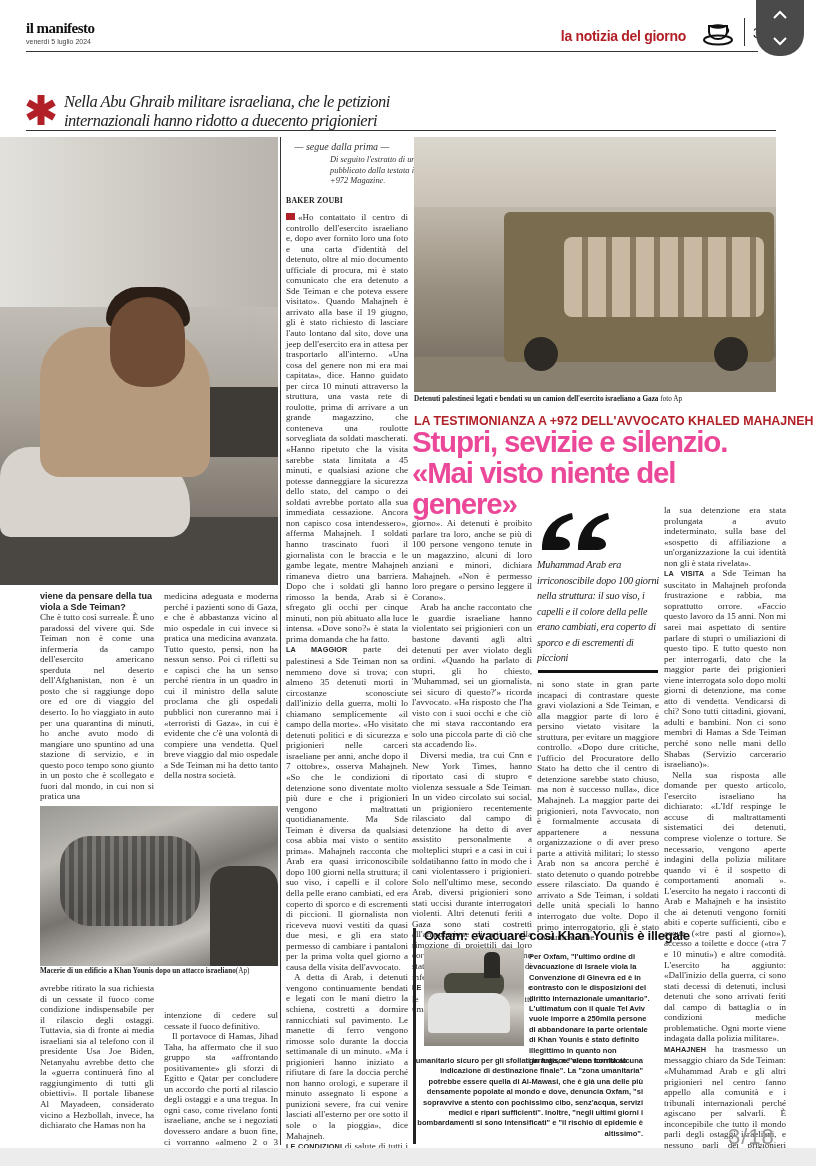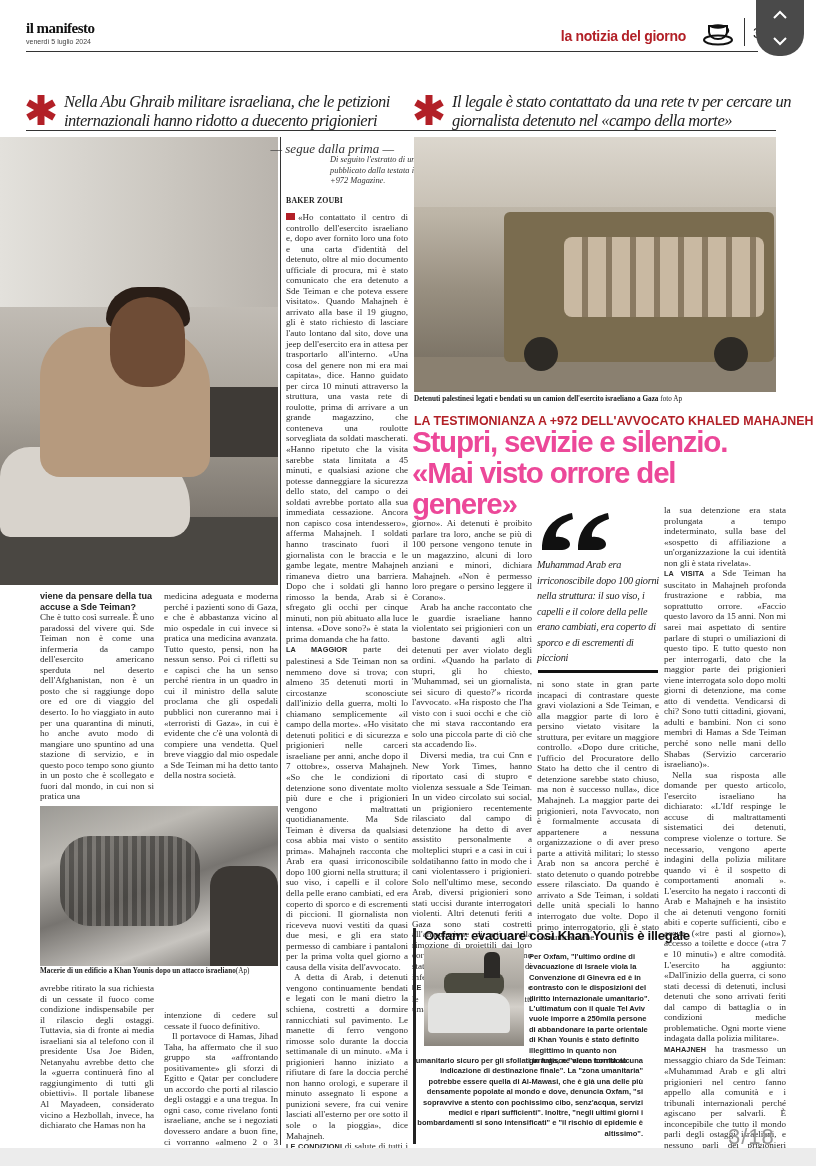--- a/index.html
+++ b/index.html
@@ -56,21 +56,21 @@
   .photo-rubble .men { position: absolute; left: 170px; top: 60px; width: 68px; height: 100px; background: #3c3834; border-radius: 20px 20px 0 0; }
 
   
   .col { position: absolute; font-family: "Liberation Serif", serif; font-size: 9.1px; line-height: 10.55px; color: #2a2a2a; text-align: justify; hyphens: manual; }
   .col p { margin: 0; text-indent: 0; }
   .col p.ind { text-indent: 8px; }
   .col .sc { font-family: "Liberation Sans", sans-serif; font-weight: bold; font-size: 7.3px; letter-spacing: 0.1px; margin-top: 32px; }
   .col .q { font-family: "Liberation Sans", sans-serif; font-weight: bold; font-size: 9px; color: #222; text-align: left; }
   .vrule { position: absolute; width: 1px; background: #333; }
 
-  .kicker-small { position: absolute; left: 266px; top: 141px; width: 128px; text-align: right; font-style: italic; font-size: 13px; color: #333; }
+  .kicker-small { position: absolute; left: 278px; top: 141px; width: 128px; text-align: center; font-style: italic; font-size: 10px; color: #333; }
   .intro { position: absolute; left: 286px; top: 155px; width: 122px; font-style: italic; font-size: 8.4px; line-height: 10.5px; color: #333; margin-left: 44px; }
   .byline { position: absolute; left: 286px; top: 196px; font-size: 7.8px; font-weight: bold; letter-spacing: 0.2px; color: #222; }
   .red-square { display: inline-block; width: 9px; height: 7px; background: #b22027; margin-right: 3px; vertical-align: 0; }
 
   .subkicker { position: absolute; left: 414px; top: 414px; font-family: "Liberation Sans", sans-serif; font-weight: bold; font-size: 12.4px; color: #b22027; letter-spacing: 0px; white-space: nowrap; }
   .headline { position: absolute; left: 412px; top: 426px; width: 372px; font-family: "Liberation Sans", sans-serif; font-weight: bold; font-size: 29.5px; line-height: 31px; color: #ec4899; letter-spacing: -1.2px; }
 
   .quote-mark { position: absolute; left: 540px; top: 511px; width: 72px; height: 40px; }
   .pull-quote { position: absolute; left: 537px; top: 557px; width: 122px; font-family: "Liberation Serif", serif; font-style: italic; font-size: 10.2px; line-height: 15.5px; color: #222; letter-spacing: -0.2px; }
   .pull-rule { position: absolute; left: 538px; top: 670px; width: 120px; height: 3px; background: #111; }
@@ -114,44 +114,34 @@
       <g stroke="#b22027" stroke-width="7" stroke-linecap="butt">
         <line x1="15" y1="1" x2="15" y2="31"></line>
         <line x1="2" y1="8.5" x2="28" y2="23.5"></line>
         <line x1="2" y1="23.5" x2="28" y2="8.5"></line>
       </g>
     </svg>
     <div class="ktext">Nella Abu Ghraib militare israeliana, che le petizioni internazionali hanno ridotto a duecento prigionieri</div>
   </div>
   <div class="krule" style="left:26px;width:376px;"></div>
 
-  <div class="kicker kicker-right">
-    <svg class="star" viewBox="0 0 30 32">
-      <g stroke="#b22027" stroke-width="7" stroke-linecap="butt">
-        <line x1="15" y1="1" x2="15" y2="31"></line>
-        <line x1="2" y1="8.5" x2="28" y2="23.5"></line>
-        <line x1="2" y1="23.5" x2="28" y2="8.5"></line>
-      </g>
-    </svg>
-    <div class="ktext">Il legale è stato contattato da una rete tv per cercare un giornalista detenuto nel «campo della morte»</div>
-  </div>
   <div class="krule" style="left:264px;width:512px;left:264px;"></div>
 
   <div class="photo photo-man">
     <div class="wall"></div>
     <div class="floor"></div>
     <div class="bench"></div>
     <div class="legs"></div>
     <div class="shirt"></div>
     <div class="hair"></div>
     <div class="head"></div>
   </div>
 
   <div class="col" style="left:40px;top:591px;width:114px;">
-    <p class="q">viene da pensare della tua accuse a Sde Teiman?</p>
+    <p class="q">viene da pensare della tua viola a Sde Teiman?</p>
     <p>Che è tutto così surreale. È uno paradossi del vivere qui. Sde Teiman non è come una infermeria da campo dell'esercito americano sperduta nel deserto dell'Afghanistan, non è un posto che si raggiunge dopo ore ed ore di viaggio del deserto. Io ho viaggiato in auto per una quarantina di minuti, ho anche avuto modo di mangiare uno spuntino ad una stazione di servizio, e in questo poco tempo sono giunto in un posto che è scollegato e fuori dal mondo, in cui non si pratica una</p>
   </div>
   <div class="col" style="left:164px;top:591px;width:114px;">
     <p>medicina adeguata e moderna perché i pazienti sono di Gaza, e che è abbastanza vicino al mio ospedale in cui invece si pratica una medicina avanzata. Tutto questo, pensi, non ha nessun senso. Poi ci rifletti su e capisci che ha un senso perché rientra in un quadro in cui il ministro della salute proclama che gli ospedali pubblici non cureranno mai i «terroristi di Gaza», in cui è evidente che c'è una volontà di compiere una vendetta. Quel breve viaggio dal mio ospedale a Sde Teiman mi ha detto tanto della nostra società.</p>
   </div>
 
   <div class="photo photo-rubble">
     <div class="crowd"></div>
     <div class="men"></div>
   </div>
@@ -188,21 +178,21 @@
     <div class="wheel" style="left:110px;"></div>
     <div class="wheel" style="left:300px;"></div>
   </div>
   <div class="caption" style="left:414px;top:395px;">
     <b>Detenuti palestinesi legati e bendati su un camion dell'esercito israeliano a Gaza</b> <span class="credit">foto Ap</span>
   </div>
 
   <div class="subkicker">LA TESTIMONIANZA A +972 DELL'AVVOCATO KHALED MAHAJNEH</div>
   <div class="headline">
     <div>Stupri, sevizie e silenzio.</div>
-    <div>«Mai visto orrore del genere»</div>
+    <div>«Mai visto niente del genere»</div>
   </div>
 
   <div class="col" style="left:412px;top:518px;width:120px;">
     <p>giorno». Ai detenuti è proibito parlare tra loro, anche se più di 100 persone vengono tenute in un magazzino, alcuni di loro anziani e minori, dichiara Mahajneh. «Non è permesso loro pregare o persino leggere il Corano».</p>
     <p class="ind">Arab ha anche raccontato che le guardie israeliane hanno violentato sei prigionieri con un bastone davanti agli altri detenuti per aver violato degli ordini. «Quando ha parlato di stupri, gli ho chiesto, 'Muhammad, sei un giornalista, sei sicuro di questo?'» ricorda l'avvocato. «Ha risposto che l'ha visto con i suoi occhi e che ciò che mi stava raccontando era solo una piccola parte di ciò che sta accadendo lì».</p>
     <p class="ind">Diversi media, tra cui Cnn e New York Times, hanno riportato casi di stupro e violenza sessuale a Sde Teiman. In un video circolato sui social, un prigioniero recentemente rilasciato dal campo di detenzione ha detto di aver assistito personalmente a molteplici stupri e a casi in cui i soldatihanno fatto in modo che i cani violentassero i prigionieri. Solo nell'ultimo mese, secondo Arab, diversi prigionieri sono stati uccisi durante interrogatori violenti. Altri detenuti feriti a Gaza sono stati costretti all'amputazione di arti o alla rimozione di proiettili dai loro corpi senza anestesia, e sono stati curati da studenti di infermieristica.</p>
     <p><span class="sc">LE SQUADRE</span><span> di difesa legale e le organizzazioni per i diritti uma-</span></p>
   </div>
 
   <svg class="quote-mark" viewBox="0 0 72 40">
@@ -210,21 +200,21 @@
     <path d="M38 38 C38 18 50 6 68 2 L69 8 C56 12 51 20 52 26 C58 25 66 28 66 33 C66 37 62 39 56 39 L38 39 Z" fill="#111"></path>
   </svg>
   <div class="pull-quote">Muhammad Arab era irriconoscibile dopo 100 giorni nella struttura: il suo viso, i capelli e il colore della pelle erano cambiati, era coperto di sporco e di escrementi di piccioni</div>
   <div class="pull-rule"></div>
 
   <div class="col" style="left:537px;top:679px;width:122px;">
     <p>ni sono state in gran parte incapaci di contrastare queste gravi violazioni a Sde Teiman, e alla maggior parte di loro è persino vietato visitare la struttura, per evitare un maggiore controllo. «Dopo dure critiche, l'ufficio del Procuratore dello Stato ha detto che il centro di detenzione sarebbe stato chiuso, ma non è successo nulla», dice Mahajneh. La maggior parte dei prigionieri, nota l'avvocato, non è formalmente accusata di appartenere a nessuna organizzazione o di aver preso parte a attività militari; lo stesso Arab non sa ancora perché è stato detenuto o quando potrebbe essere rilasciato. Da quando è arrivato a Sde Teiman, i soldati delle unità speciali lo hanno interrogato due volte. Dopo il primo interrogatorio, gli è stato comunicato che</p>
   </div>
 
   <div class="col" style="left:664px;top:505px;width:122px;">
-    <p>la sua detenzione era stata prolungata a tempo indeterminato, sulla base del «sospetto di affiliazione a un'organizzazione la cui identità non gli è stata rivelata».</p>
+    <p>la sua detenzione era stata prolungata a avuto indeterminato, sulla base del «sospetto di affiliazione a un'organizzazione la cui identità non gli è stata rivelata».</p>
     <p><span class="sc">LA VISITA</span><span> a Sde Teiman ha suscitato in Mahajneh profonda frustrazione e rabbia, ma soprattutto orrore. «Faccio questo lavoro da 15 anni. Non mi sarei mai aspettato di sentire parlare di stupri o umiliazioni di questo tipo. E tutto questo non per interrogarli, dato che la maggior parte dei prigionieri viene interrogata solo dopo molti giorni di detenzione, ma come atto di vendetta. Vendicarsi di chi? Sono tutti cittadini, giovani, adulti e bambini. Non ci sono membri di Hamas a Sde Teiman perché sono nelle mani dello Shabas (Servizio carcerario israeliano)».</span></p>
     <p class="ind">Nella sua risposta alle domande per questo articolo, l'esercito israeliano ha dichiarato: «L'Idf respinge le accuse di maltrattamenti sistematici dei detenuti, comprese violenze o torture. Se necessario, vengono aperte indagini della polizia militare quando vi è il sospetto di comportamenti anomali ». L'esercito ha negato i racconti di Arab e Mahajneh e ha insistito che ai detenuti vengono forniti abiti e coperte sufficienti, cibo e acqua («tre pasti al giorno»), accesso a toilette e docce («tra 7 e 10 minuti») e altre comodità. L'esercito ha aggiunto: «Dall'inizio della guerra, ci sono stati decessi di detenuti, inclusi detenuti che sono arrivati feriti dal campo di battaglia o in condizioni mediche problematiche. Ogni morte viene indagata dalla polizia militare».</p>
     <p><span class="sc">MAHAJNEH</span><span> ha trasmesso un messaggio chiaro da Sde Teiman: «Muhammad Arab e gli altri prigionieri nel centro fanno appello alla comunità e i tribunali internazionali perché agiscano per salvarli. È inconcepibile che tutto il mondo parli degli ostaggi israeliani, e nessuno parli dei prigionieri palestinesi». Mahajneh non sa cosa sia successo al giornalista dopo la sua breve visita. «L'hanno attaccato? L'hanno ucciso? Ci penso continuamente».</span></p>
   </div>
 
   <div class="oxfam-bar"></div>
   <div class="oxfam-title">Oxfam: evacuare così Khan Younis è illegale</div>
   <div class="photo photo-oxfam">
     <div class="load"></div>
     <div class="man"></div>

